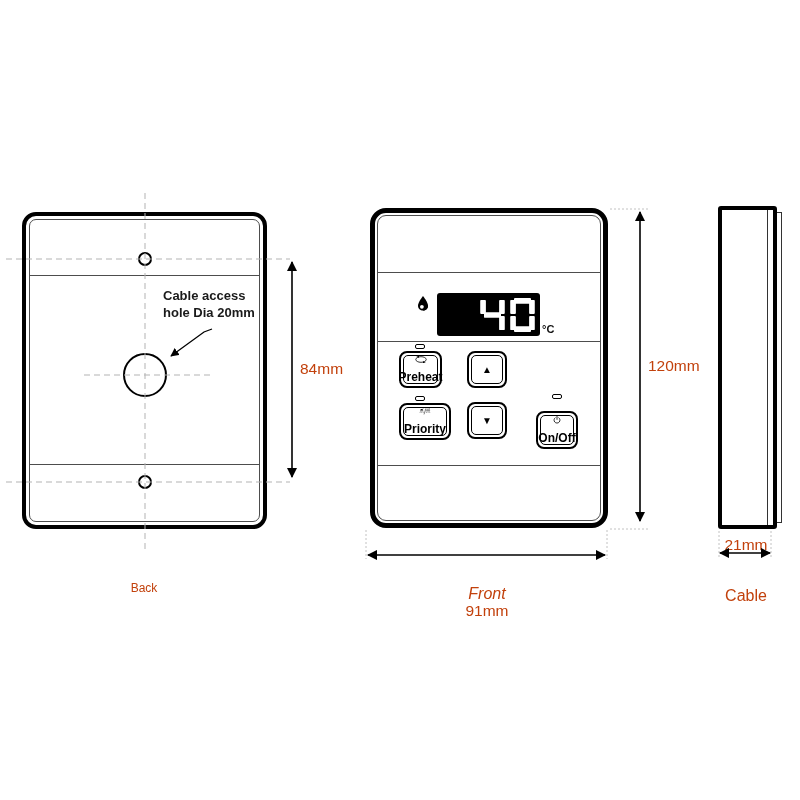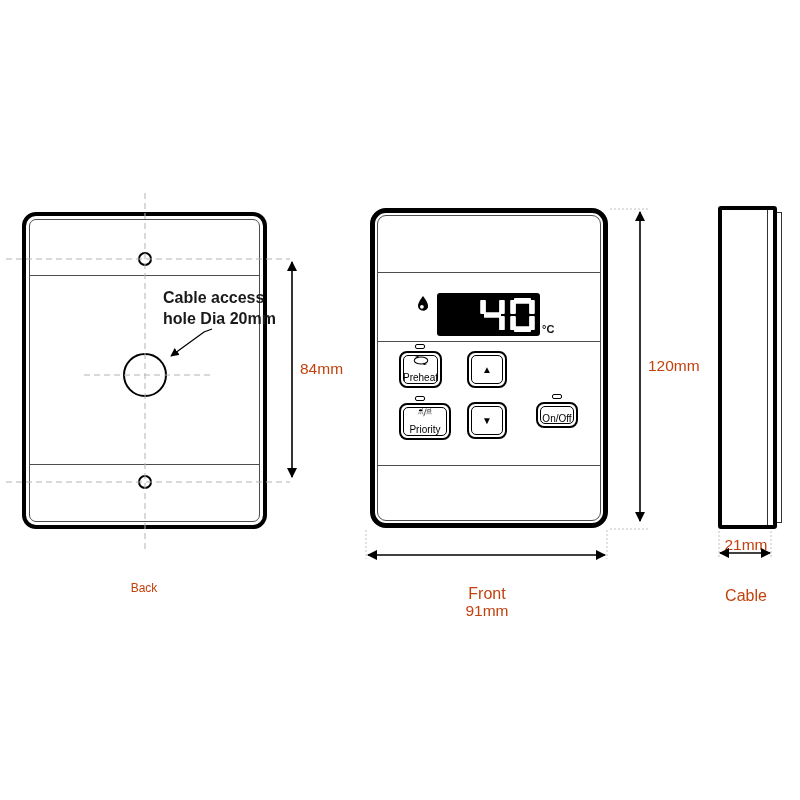--- a/index.html
+++ b/index.html
@@ -26,21 +26,21 @@
     position:absolute;width:14px;height:14px;border:2px solid #000;border-radius:50%;
     background:#fff;box-sizing:border-box;
   }
   .hole-top{left:108px;top:32px;}
   .hole-bottom{left:108px;top:255px;}
   .cable-hole{
     position:absolute;left:93px;top:133px;width:44px;height:44px;
     border:2.5px solid #000;border-radius:50%;background:#fff;box-sizing:border-box;
   }
   .annotation{
-    left:163px;top:287px;width:120px;font-size:16px;font-weight:600;line-height:1.32;
+    left:163px;top:287px;width:120px;font-size:13px;font-weight:600;line-height:1.32;
     color:#1a1a1a;
   }
   
   .front-outer{
     left:370px;top:208px;width:238px;height:320px;
     border:5px solid #000;border-radius:16px;background:#fff;box-sizing:border-box;
   }
   .front-inner{
     position:absolute;left:2px;top:2px;right:2px;bottom:2px;
     border:1px solid #4d4d4d;border-radius:9px;
@@ -60,21 +60,21 @@
     background:#fff;box-sizing:border-box;
   }
   .btn{
     position:absolute;border:2px solid #000;border-radius:8px;background:#fff;box-sizing:border-box;
   }
   .btn .btn-in{
     position:absolute;left:2px;top:2px;right:2px;bottom:2px;
     border:1px solid #000;border-radius:5px;
     display:flex;flex-direction:column;align-items:center;justify-content:center;
   }
-  .btn-label{font-size:10px;font-weight:400;color:#000;line-height:1;margin-top:8px;letter-spacing:0;}
+  .btn-label{font-size:12px;font-weight:700;color:#000;line-height:1;margin-top:8px;letter-spacing:0;}
   .tri{font-size:10px;color:#000;line-height:1;}
   
   .side-lip{
     left:770px;top:212px;width:12px;height:311px;border:1px solid #333;background:#fff;box-sizing:border-box;
   }
   .side-main{
     left:718px;top:206px;width:59px;height:323px;border:4px solid #000;border-radius:3px;
     background:#fff;box-sizing:border-box;
   }
   .side-groove{position:absolute;top:0;bottom:0;right:5px;width:0;border-left:1px solid #333;}
@@ -173,21 +173,21 @@
             <span class="btn-label">Priority</span>
           </div>
         </div>
 
         <div class="btn" style="left:89px;top:60px;width:40px;height:37px;">
           <div class="btn-in">
             <span class="tri">▼</span>
           </div>
         </div>
 
-        <div class="btn" style="left:158px;top:60px;width:42px;height:26px;">
+        <div class="btn" style="left:158px;top:69px;width:42px;height:38px;">
           <div class="btn-in">
             <svg width="18" height="17" viewBox="0 0 20 19">
               <path d="M6.3,3.8 A7,7 0 1 0 13.7,3.8" fill="none" stroke="#000" stroke-width="1.9"></path>
               <line x1="10" y1="0.8" x2="10" y2="8" stroke="#000" stroke-width="1.9" stroke-linecap="round"></line>
             </svg>
             <span class="btn-label">On/Off</span>
           </div>
         </div>
       </div>
     </div>
@@ -230,16 +230,16 @@
 
     <path d="M212,329 L204,332 L171,356" stroke="#000" stroke-width="1.3" fill="none" marker-end="url(#arr)"></path>
   </svg>
 
   <div class="lbl" style="left:300px;top:360px;">84mm</div>
   <div class="lbl" style="left:648px;top:357px;">120mm</div>
   <div class="lbl center" style="left:437px;top:562px;width:100px;margin-top:40px;">91mm</div>
   <div class="lbl center" style="left:696px;top:536px;width:100px;">21mm</div>
 
   <div class="lbl center" style="left:94px;top:581px;width:100px;font-size:12px;">Back</div>
-  <div class="lbl center" style="left:437px;top:585px;width:100px;font-size:16px;">Front</div>
+  <div class="lbl center" style="left:437px;top:585px;width:100px;font-size:16px;font-style:italic;">Front</div>
   <div class="lbl center" style="left:696px;top:587px;width:100px;font-size:16px;">Cable</div>
 
 </div>
 
 </body></html>

